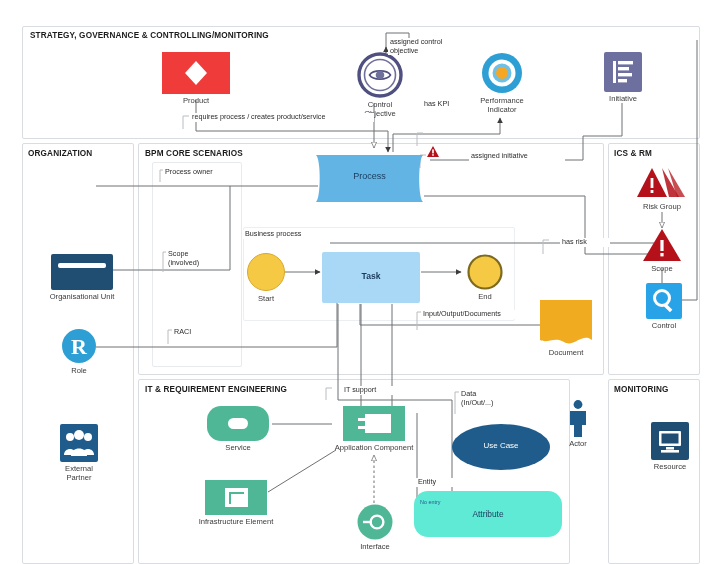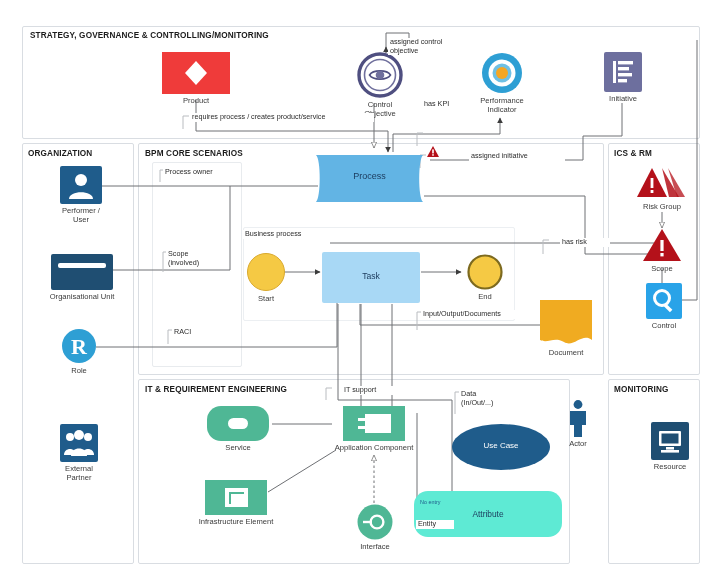--- a/index.html
+++ b/index.html
@@ -173,31 +173,20 @@
         <rect x="9" y="9" width="3" height="22" fill="#ffffff"></rect>
         <rect x="14" y="9" width="15" height="3.4" fill="#ffffff"></rect>
         <rect x="14" y="15" width="11" height="3.4" fill="#ffffff"></rect>
         <rect x="14" y="21" width="14" height="3.4" fill="#ffffff"></rect>
         <rect x="14" y="27" width="9" height="3.4" fill="#ffffff"></rect>
       </svg>
     </div>
     <div class="node-label">Initiative</div>
   </div>
 
-  <div class="node" style="left:52px;top:166px;width:58px;">
-    <div class="shape sq" style="width:42px;height:38px;">
-      <svg width="42" height="38" viewBox="0 0 42 38">
-        <rect x="0" y="0" width="42" height="38" rx="2" fill="#1f5c8b"></rect>
-        <circle cx="21" cy="14" r="6" fill="#ffffff"></circle>
-        <path d="M9,33 C9,24 33,24 33,33 Z" fill="#ffffff"></path>
-      </svg>
-    </div>
-    <div class="node-label">Performer /
-User</div>
-  </div>
 
   <div class="node" style="left:40px;top:254px;width:84px;">
     <div class="shape sq" style="width:62px;height:36px;">
       <svg width="62" height="36" viewBox="0 0 62 36">
         <rect x="0" y="0" width="62" height="36" rx="2" fill="#1f4e72"></rect>
         <rect x="7" y="9" width="48" height="5" rx="2" fill="#ffffff"></rect>
       </svg>
     </div>
     <div class="node-label">Organisational Unit</div>
   </div>
@@ -250,21 +239,21 @@
 
   <div class="node" style="left:245px;top:252px;width:42px;">
     <div class="shape" style="width:40px;height:40px;">
       <svg width="40" height="40" viewBox="0 0 40 40">
         <circle cx="20" cy="20" r="18.5" fill="#f5c944" stroke="#d9a92d" stroke-width="1"></circle>
       </svg>
     </div>
     <div class="node-label">Start</div>
   </div>
 
-  <div class="node" style="left:322px;top:252px;width:98px;">
+  <div class="node" style="left:322px;top:252px;width:98px;font-weight:bold;">
     <div class="shape" style="width:98px;height:51px;background:#a8d8f5;border-radius:2px;">
       <span style="position:absolute;left:0;top:19px;width:98px;text-align:center;
                    font-size:8.6px;color:#1b3a5c;">Task</span>
     </div>
   </div>
 
   <div class="node" style="left:464px;top:254px;width:42px;">
     <div class="shape" style="width:36px;height:36px;">
       <svg width="36" height="36" viewBox="0 0 36 36">
         <circle cx="18" cy="18" r="16.5" fill="#f5c944" stroke="#7d6a1f" stroke-width="2.2"></circle>
@@ -423,15 +412,15 @@
 
   <div class="edge-label" style="left:560px;top:238px;width:46px;">has risk</div>
 
   <div class="edge-label" style="left:421px;top:310px;width:114px;">Input/Output/Documents</div>
 
   <div class="edge-label" style="left:330px;top:386px;width:48px;margin-left:12px;">IT support</div>
 
   <div class="edge-label" style="left:459px;top:390px;width:44px;">Data
 (In/Out/...)</div>
 
-  <div class="edge-label" style="left:416px;top:478px;width:34px;margin-top:42px;">Entity</div>
+  <div class="edge-label" style="left:416px;top:478px;width:34px;">Entity</div>
 
 </div>
 
 </body></html>

